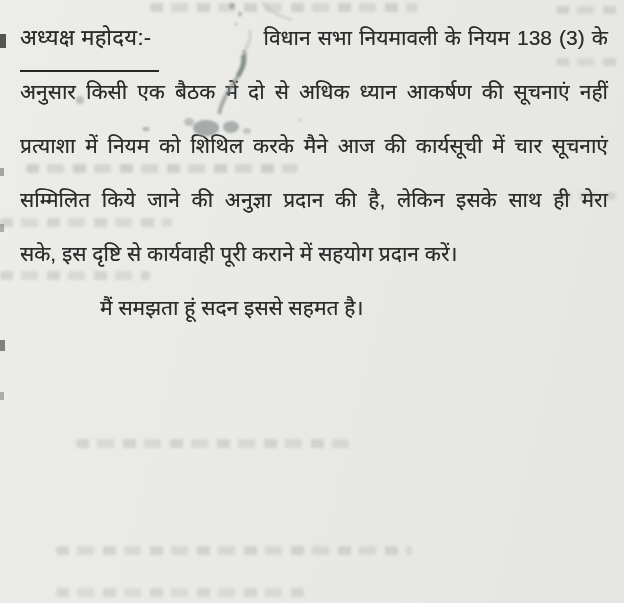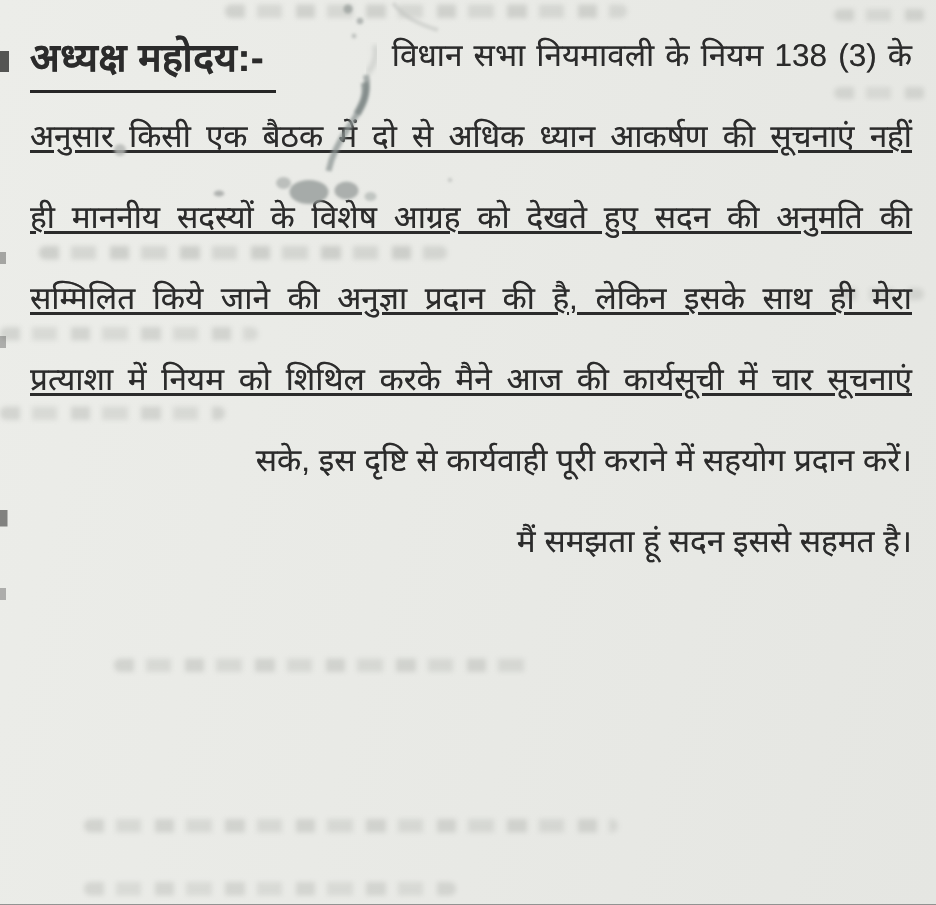--- a/index.html
+++ b/index.html
@@ -13,37 +13,37 @@
   }
   .textblock{
     position:absolute;
     left:20px;right:16px;top:8px;
     padding-top:10px;
     font-size:21px;
     line-height:40px;
     text-shadow:0 0 .4px rgba(35,35,35,.55);
   }
   .line{height:54px;white-space:normal;}
-  .just{text-align:justify;text-align-last:justify;text-decoration:underline;}
-  .plain{text-align:right;}
+  .just{text-align:justify;text-align-last:justify;}
+  .plain{text-align:left;}
   .indent{padding-left:80px;}
   .firstline{display:flex;align-items:flex-start;}
   .speaker{
     flex:0 0 auto;
-    font-weight:700;
-    font-size:26px;
+    font-weight:400;
+    font-size:22px;
     border-bottom:2.5px solid #262626;
-    padding:0 8px 2px 0;
+    padding:0 8px 12px 0;
     letter-spacing:.3px;
     white-space:nowrap;
   }
   .firstrest{
     flex:1 1 auto;
     display:block;
-    margin-left:77px;
+    margin-left:104px;
     text-align:justify;text-align-last:justify;
   }
   
   .bleed{
     position:absolute;
     border-radius:4px;
     background:repeating-linear-gradient(90deg,
       rgba(138,141,136,.50) 0px, rgba(138,141,136,.50) 13px,
       rgba(138,141,136,0) 13px, rgba(138,141,136,0) 21px,
       rgba(138,141,136,.38) 21px, rgba(138,141,136,.38) 38px,
@@ -91,23 +91,22 @@
   <div class="tick t3"></div>
   <div class="tick t4"></div>
   <div class="tick t5"></div>
 
   <div class="textblock">
     <div class="line firstline">
       <span class="speaker">अध्यक्ष महोदय:-</span>
       <span class="firstrest">विधान सभा नियमावली के नियम 138 (3) के</span>
     </div>
     <div class="line just">अनुसार किसी एक बैठक में दो से अधिक ध्यान आकर्षण की सूचनाएं नहीं</div>
-    <div class="line just">ही माननीय सदस्यों के विशेष आग्रह को देखते हुए सदन की अनुमति की</div>
+    <div class="line just">प्रत्याशा में नियम को शिथिल करके मैने आज की कार्यसूची में चार सूचनाएं</div>
     <div class="line just">सम्मिलित किये जाने की अनुज्ञा प्रदान की है, लेकिन इसके साथ ही मेरा</div>
-    <div class="line just">प्रत्याशा में नियम को शिथिल करके मैने आज की कार्यसूची में चार सूचनाएं</div>
     <div class="line plain">सके, इस दृष्टि से कार्यवाही पूरी कराने में सहयोग प्रदान करें।</div>
     <div class="line plain indent">मैं समझता हूं सदन इससे सहमत है।</div>
   </div>
 
   <svg class="smudge" width="624" height="603" viewBox="0 0 624 603">
     <defs>
       <filter id="soft">
           <feGaussianBlur stdDeviation="0.9"></feGaussianBlur>
         </filter>
       <filter id="softer">

